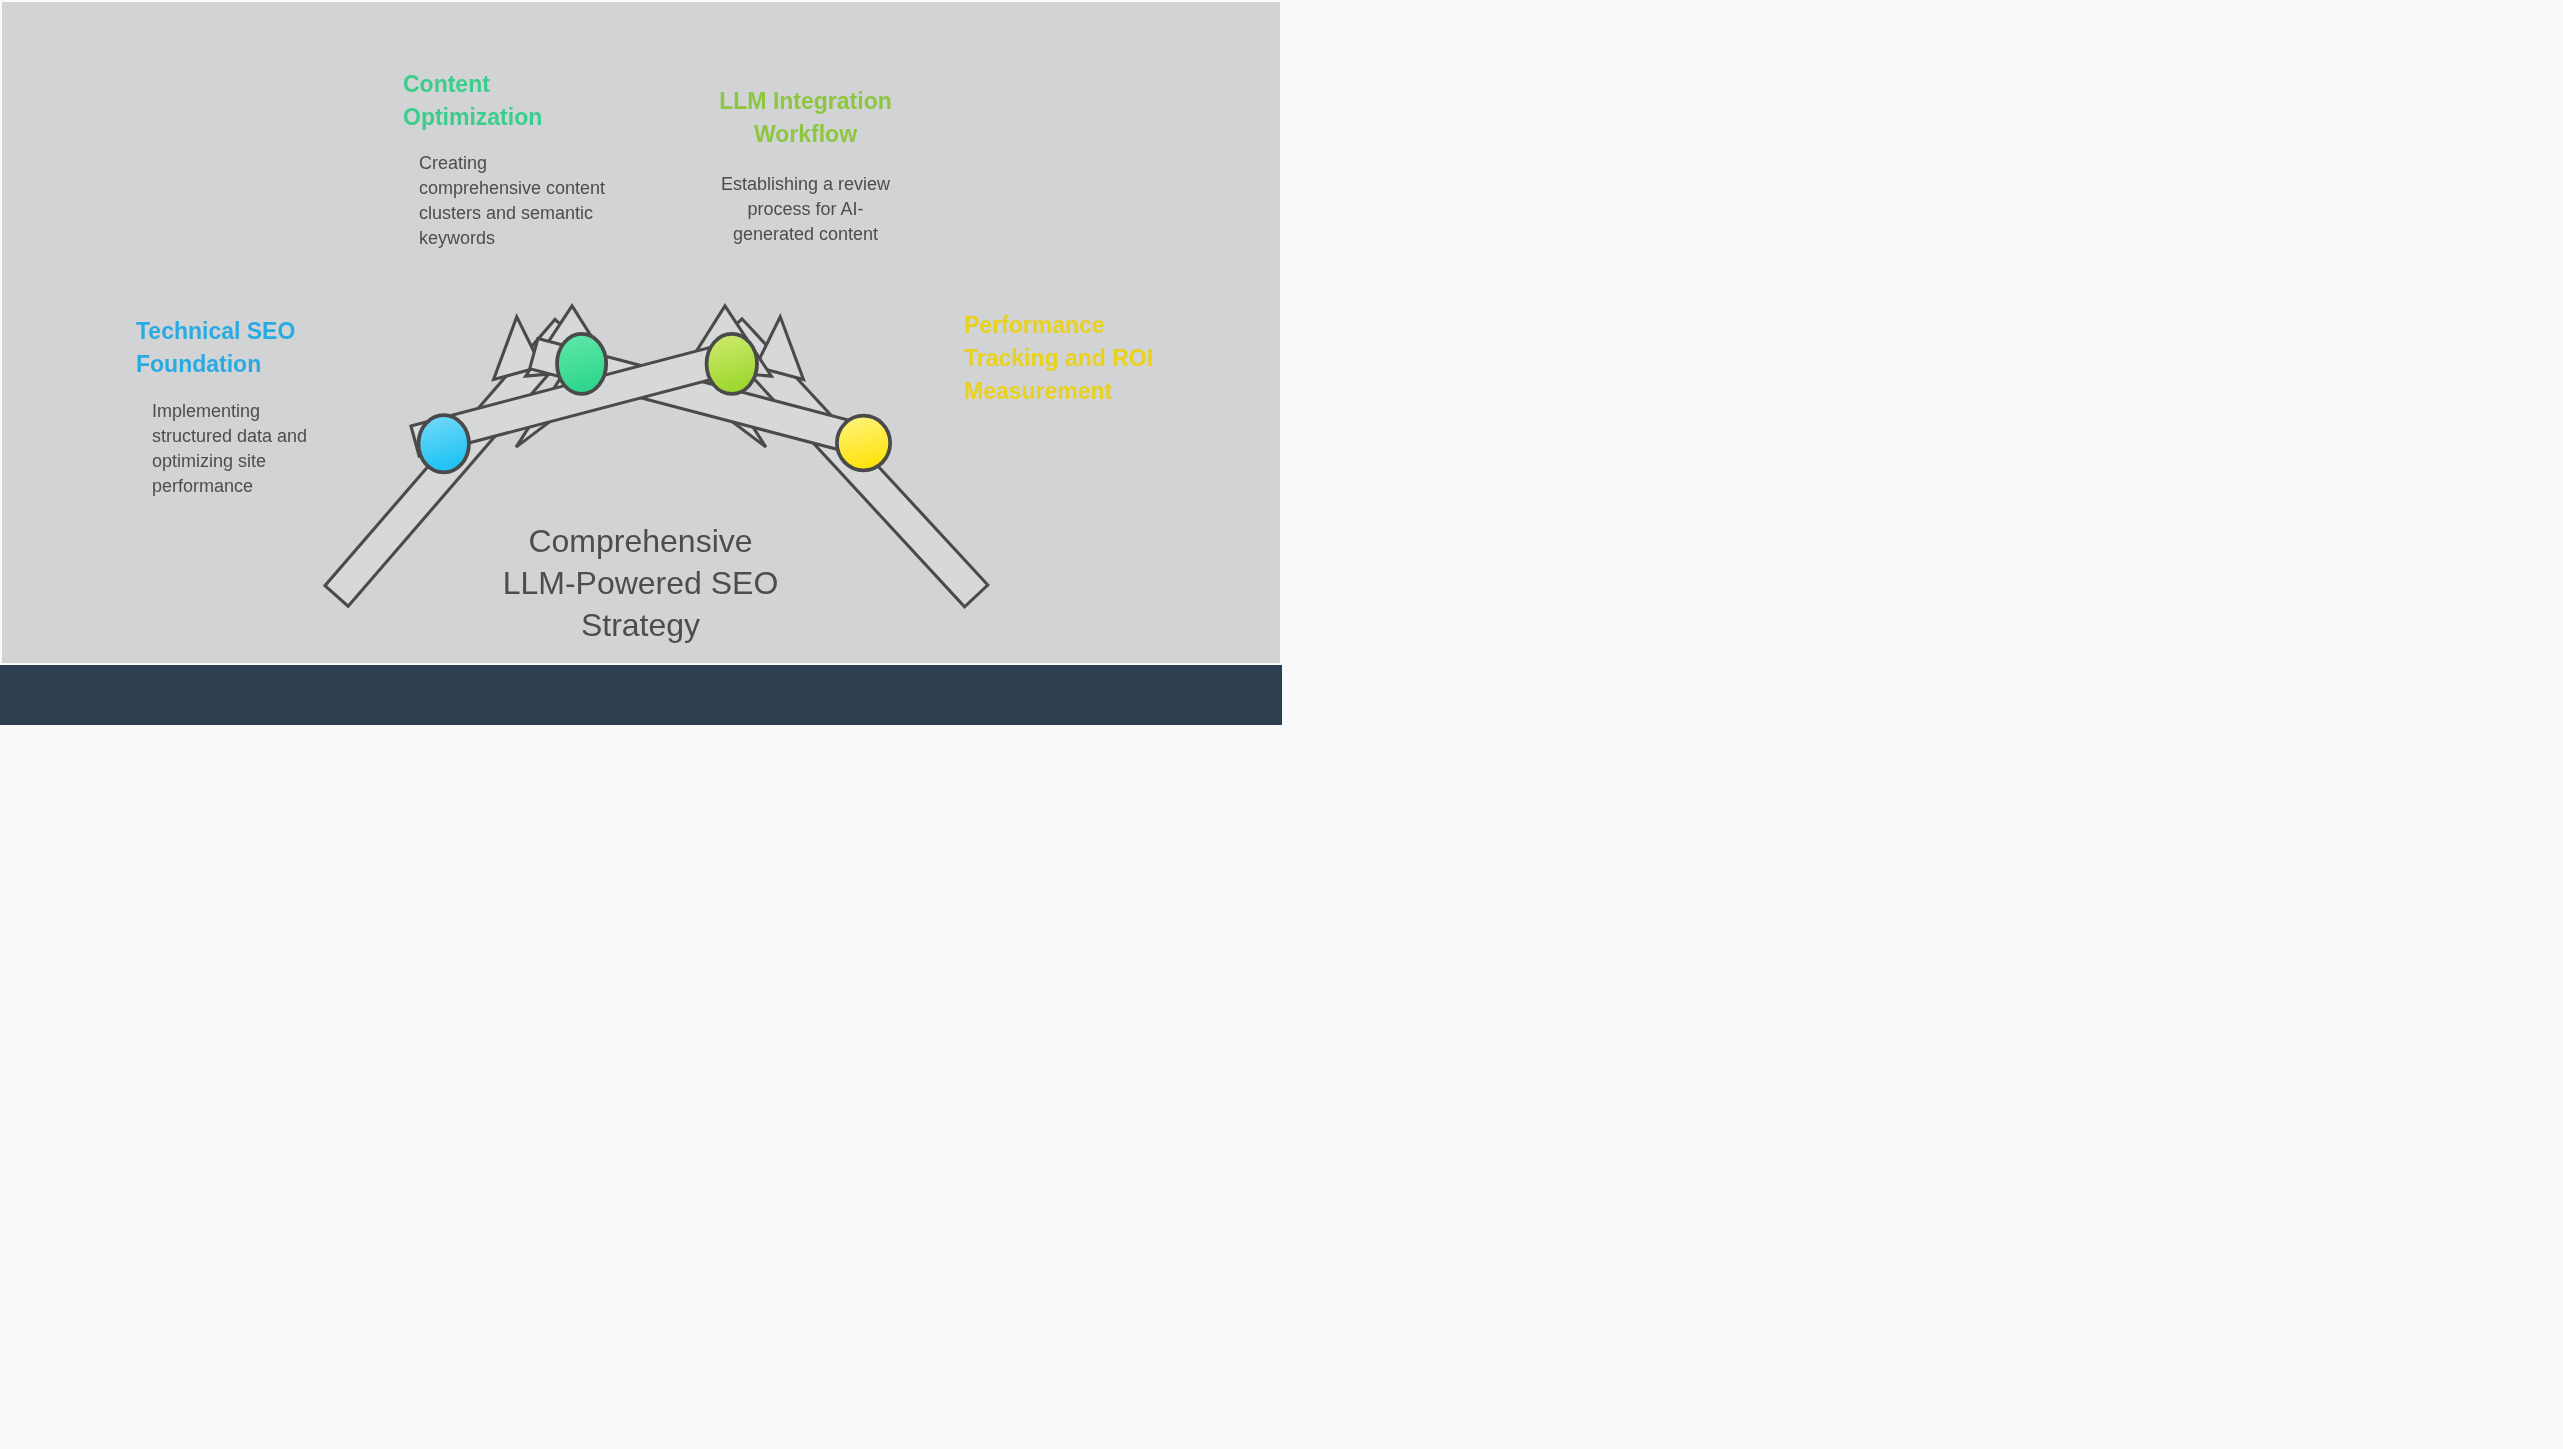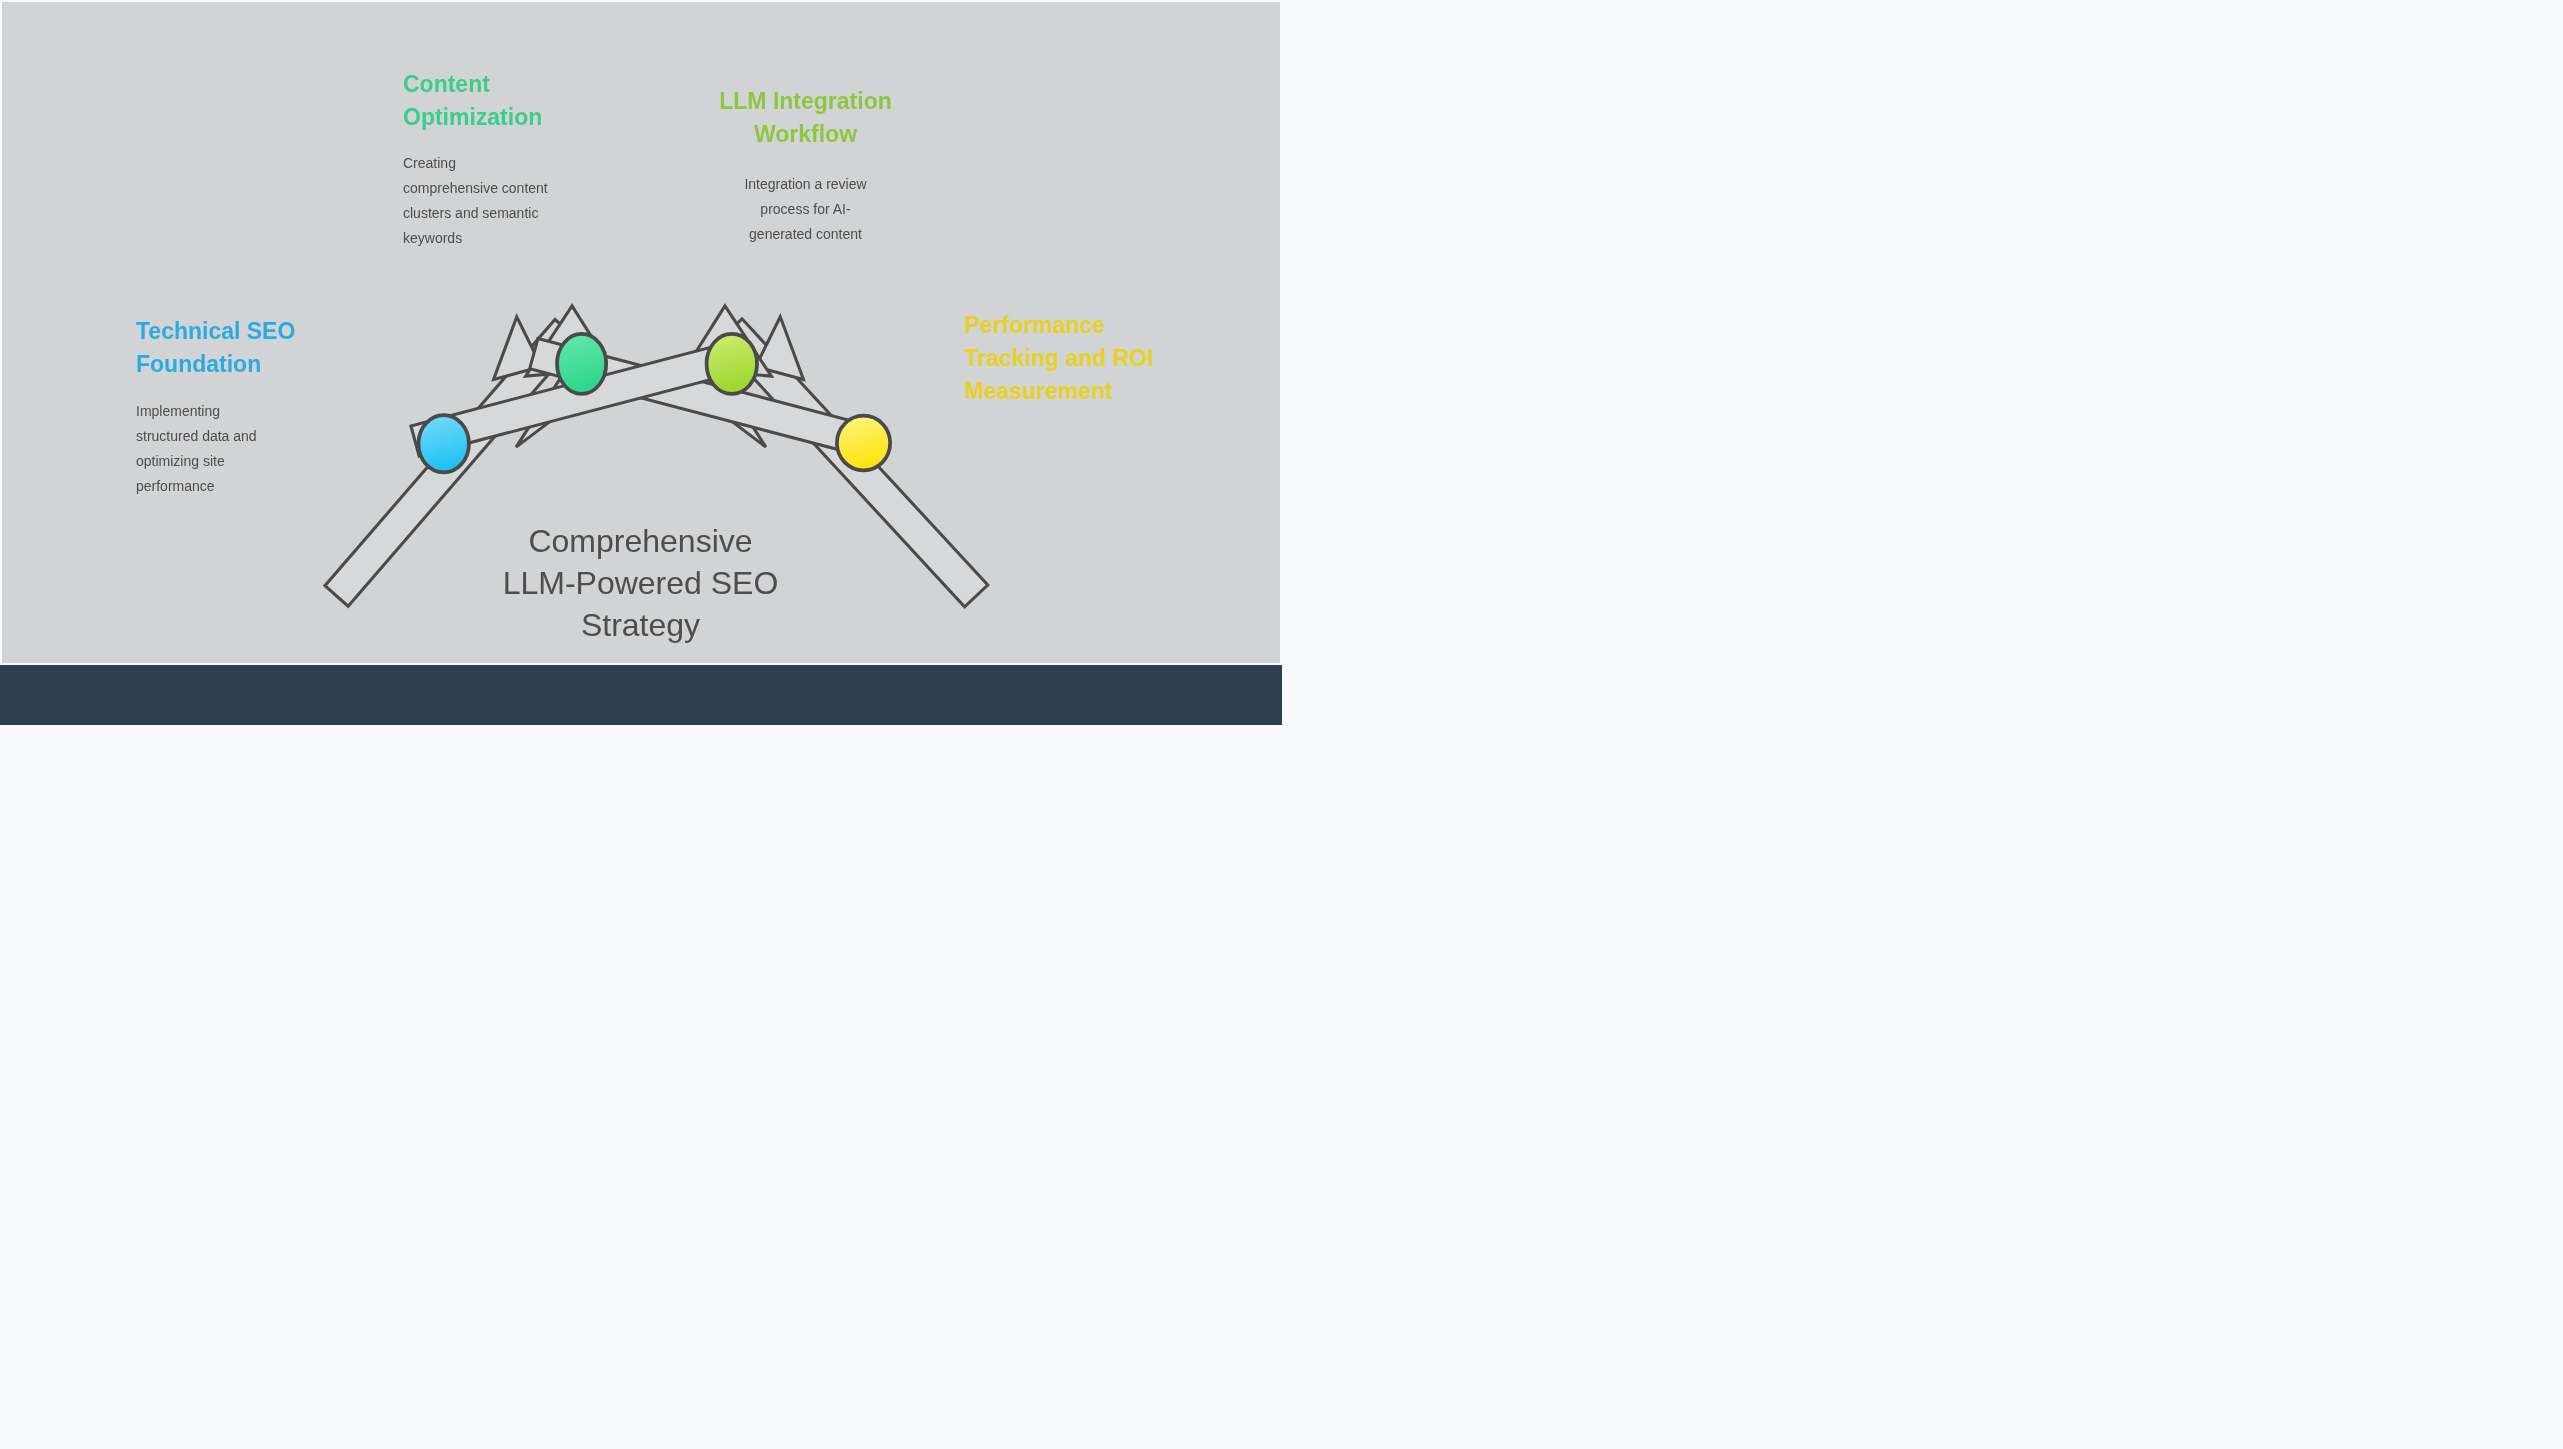--- a/index.html
+++ b/index.html
@@ -18,21 +18,21 @@
     position:absolute;left:0;right:0;bottom:0;height:60px;
     background:#2c3e50;
   }
   .diagram-svg{position:absolute;left:0;top:0;width:1282px;height:725px;}
   .tb{position:absolute;}
   .tb h2{
     margin:0;font-size:23px;line-height:33px;font-weight:700;
     white-space:pre-line;
   }
   .tb p{
-    margin:0;font-size:14px;line-height:25px;font-weight:400;
+    margin:16px;font-size:18px;line-height:25px;font-weight:400;
     color:#4d4d4d;white-space:pre-line;
   }
   .tb-technical{left:136px;top:315px;width:212px;text-align:left;}
   .tb-technical p{margin-top:18px;}
   .tb-content{left:403px;top:68px;width:222px;}
   .tb-content p{margin-top:17px;}
   .tb-llm{left:693px;top:85px;width:225px;text-align:center;}
   .tb-llm p{margin-top:21px;}
   .tb-performance{left:964px;top:309px;width:232px;text-align:left;}
   .tb-performance p{margin-top:21px;}
@@ -100,21 +100,21 @@
 Optimization</h2>
     <p>Creating
 comprehensive content
 clusters and semantic
 keywords</p>
   </div>
 
   <div class="tb tb-llm">
     <h2 class="c-lime">LLM Integration
 Workflow</h2>
-    <p>Integration a review
+    <p>Establishing a review
 process for AI-
 generated content</p>
   </div>
 
   <div class="tb tb-technical">
     <h2 class="c-blue">Technical SEO
 Foundation</h2>
     <p>Implementing
 structured data and
 optimizing site

